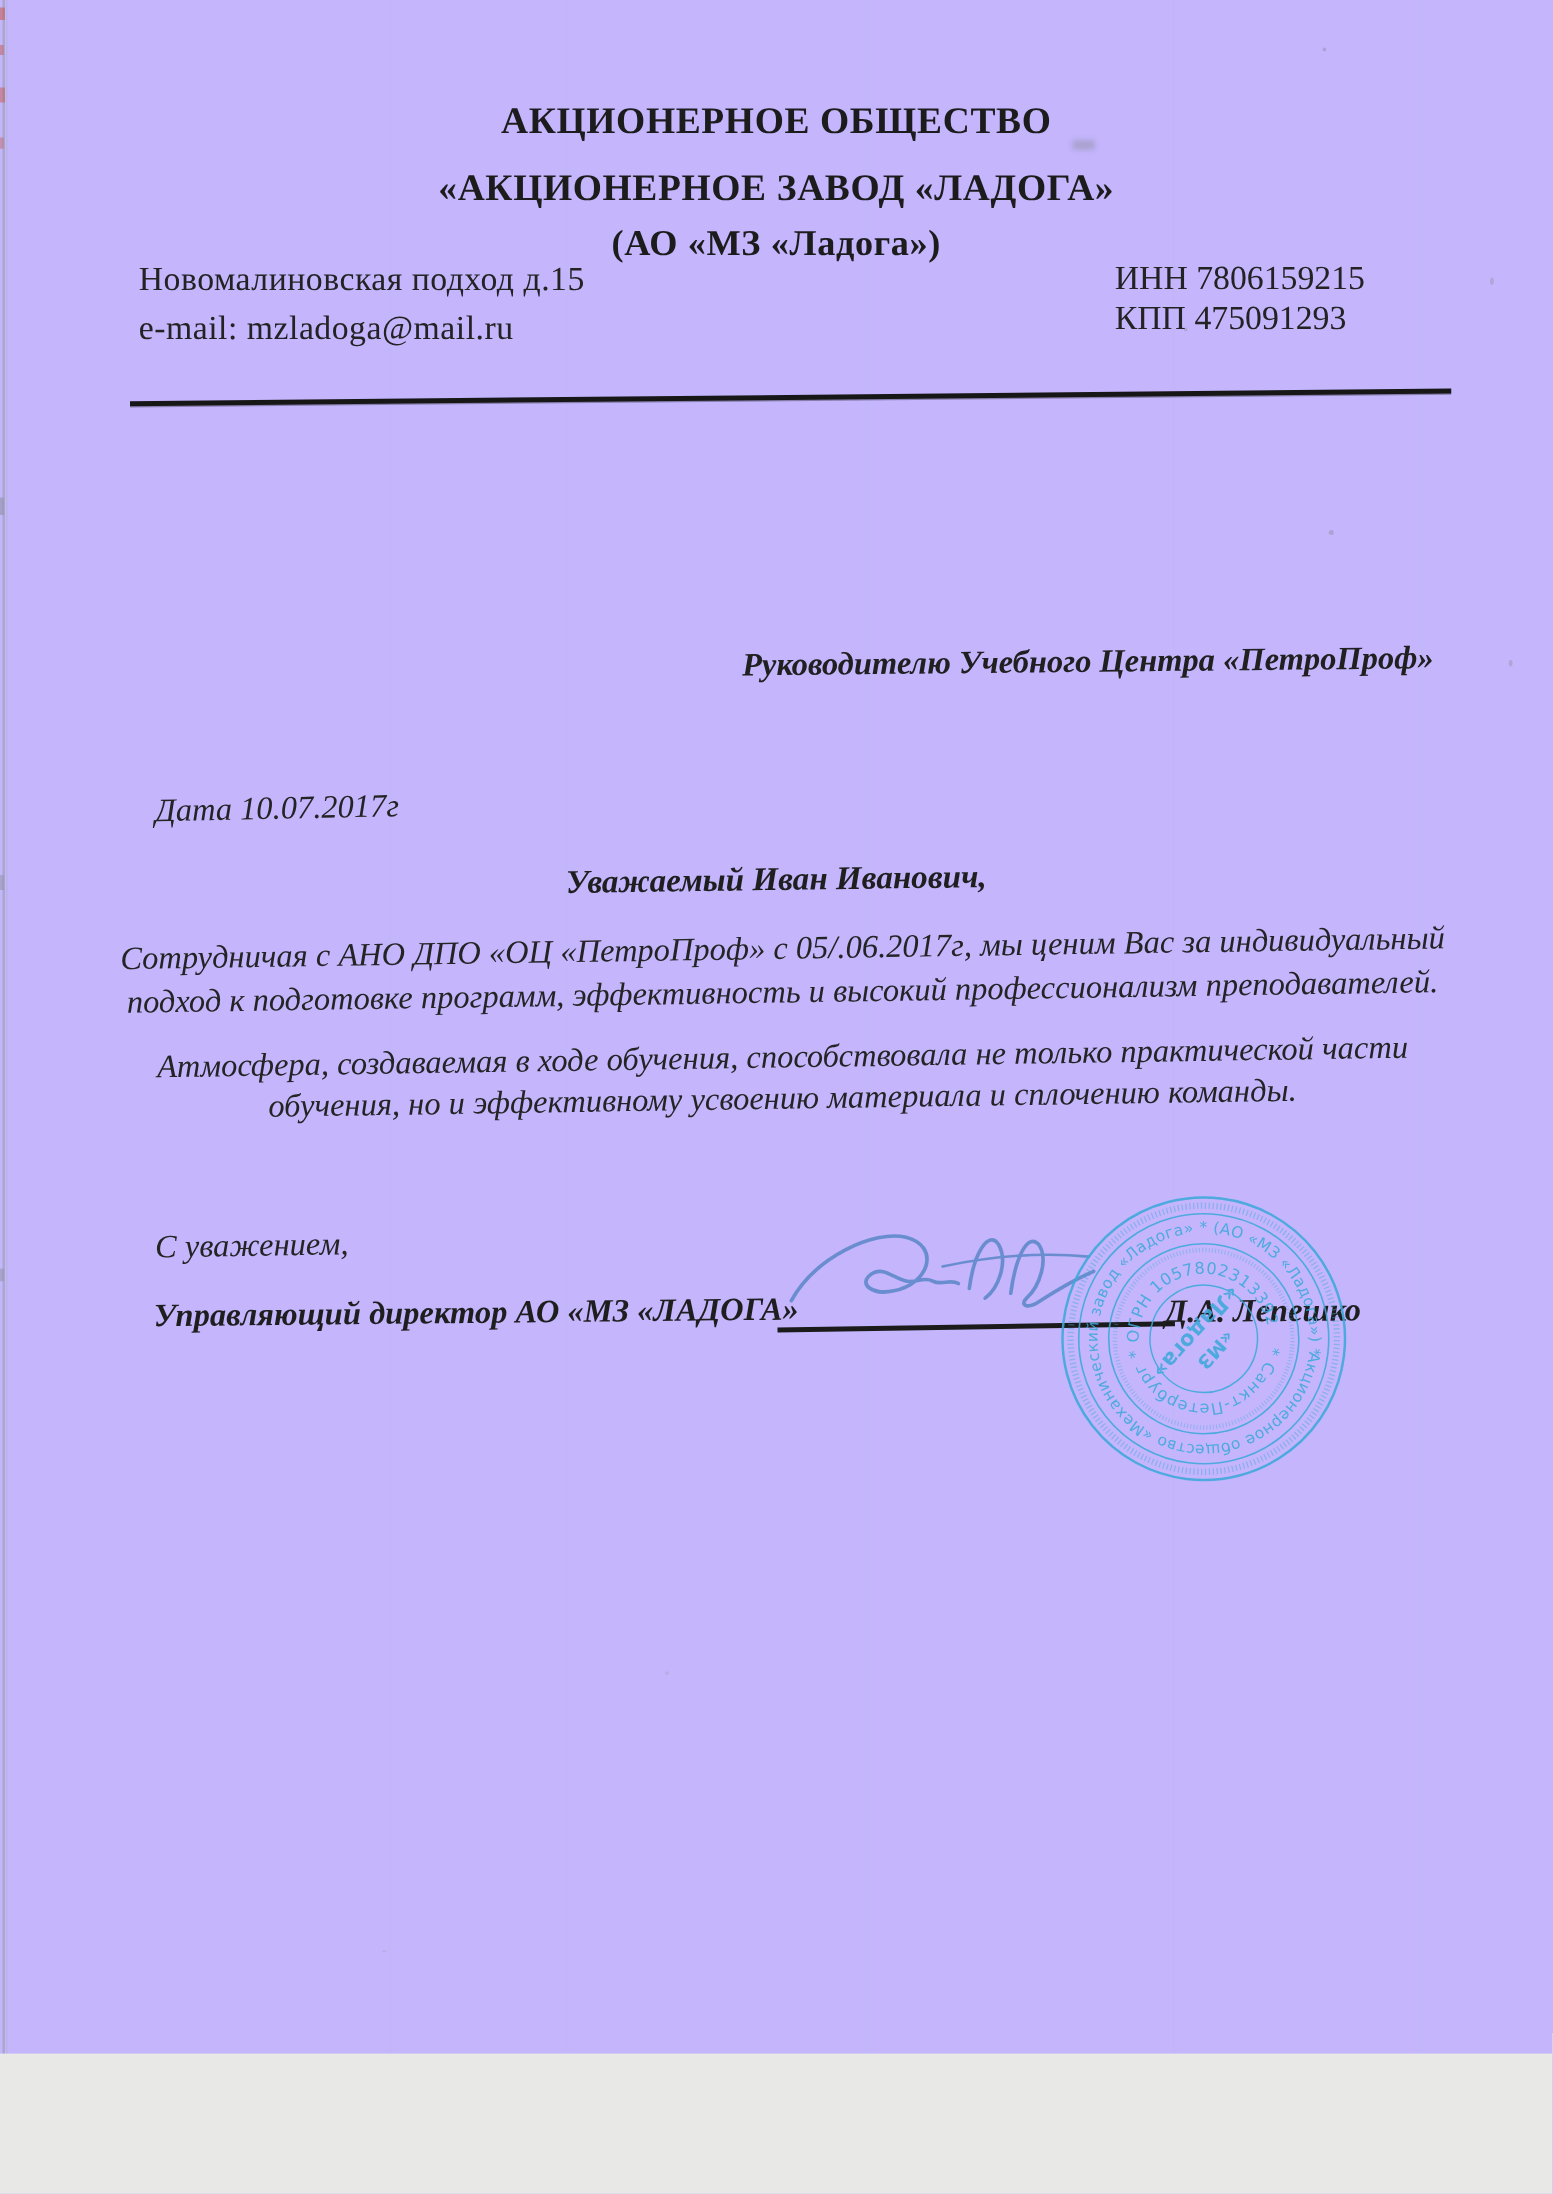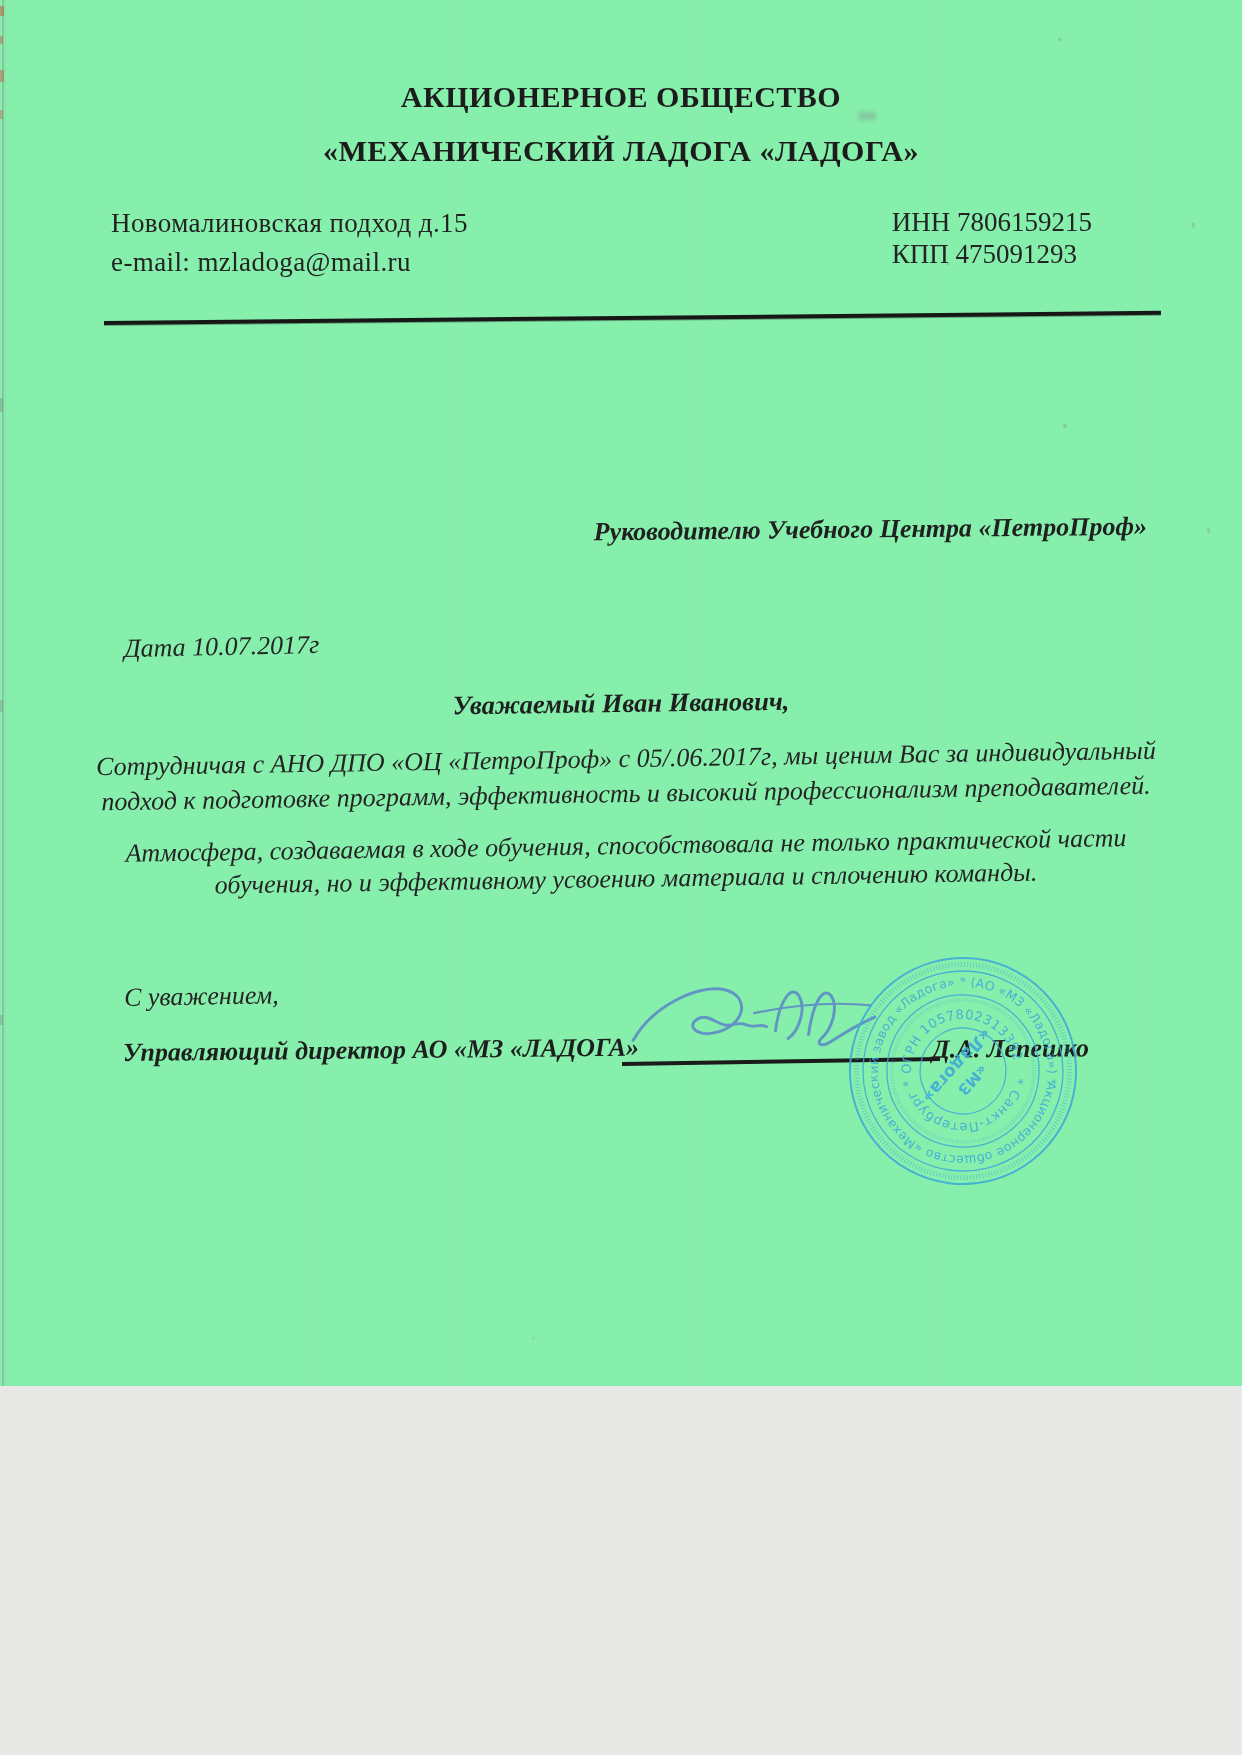--- a/index.html
+++ b/index.html
@@ -1,19 +1,19 @@
 <!DOCTYPE html>
 <html><head>
 <meta charset="utf-8">
 <style>
   html,body{margin:0;padding:0;background:#e8e8e6;}
   .page{
     position:relative;
-    width:1242px;height:1386px;
-    background:#86efac;
+    width:1242px;height:1643px;
+    background:#c4b5fd;
     overflow:hidden;
     font-family:"Liberation Serif", serif;
     color:#242424;
   }
   
   .edge-line{position:absolute;top:0;bottom:0;pointer-events:none;}
   .streak{position:absolute;top:0;bottom:0;width:2px;pointer-events:none;}
   .speck{position:absolute;border-radius:50%;pointer-events:none;}
   .smudge{position:absolute;filter:blur(2px);pointer-events:none;}
   .edge-mark{position:absolute;left:0;pointer-events:none;}
@@ -92,21 +92,22 @@
   <div class="speck" style="left:1058px;top:38px;width:3px;height:3px;background:rgba(120,120,120,.3);"></div>
   <div class="speck" style="left:1192px;top:222px;width:3px;height:6px;background:rgba(140,140,140,.35);"></div>
   <div class="speck" style="left:1063px;top:424px;width:4px;height:4px;background:rgba(120,120,120,.3);"></div>
   <div class="speck" style="left:1207px;top:528px;width:3px;height:5px;background:rgba(130,130,130,.3);"></div>
   <div class="speck" style="left:947px;top:262px;width:3px;height:3px;background:rgba(130,130,130,.3);"></div>
   <div class="speck" style="left:532px;top:1337px;width:3px;height:3px;background:rgba(150,150,150,.25);"></div>
   <div class="speck" style="left:1080px;top:1692px;width:4px;height:3px;background:rgba(150,150,150,.25);"></div>
   <div class="speck" style="left:306px;top:1560px;width:3px;height:2px;background:rgba(150,150,150,.22);"></div>
 
   <div class="title-line t1">АКЦИОНЕРНОЕ ОБЩЕСТВО</div>
-  <div class="title-line t2">«МЕХАНИЧЕСКИЙ ЛАДОГА «ЛАДОГА»</div>
+  <div class="title-line t2">«АКЦИОНЕРНОЕ ЗАВОД «ЛАДОГА»</div>
+  <div class="title-line t3">(АО «МЗ «Ладога»)</div>
 
   <div class="addr-block">
     <div>Новомалиновская подход д.15</div>
     <div>e-mail: mzladoga@mail.ru</div>
   </div>
 
   <div class="inn-block">
     <div>ИНН 7806159215</div>
     <div>КПП 475091293</div>
   </div>

